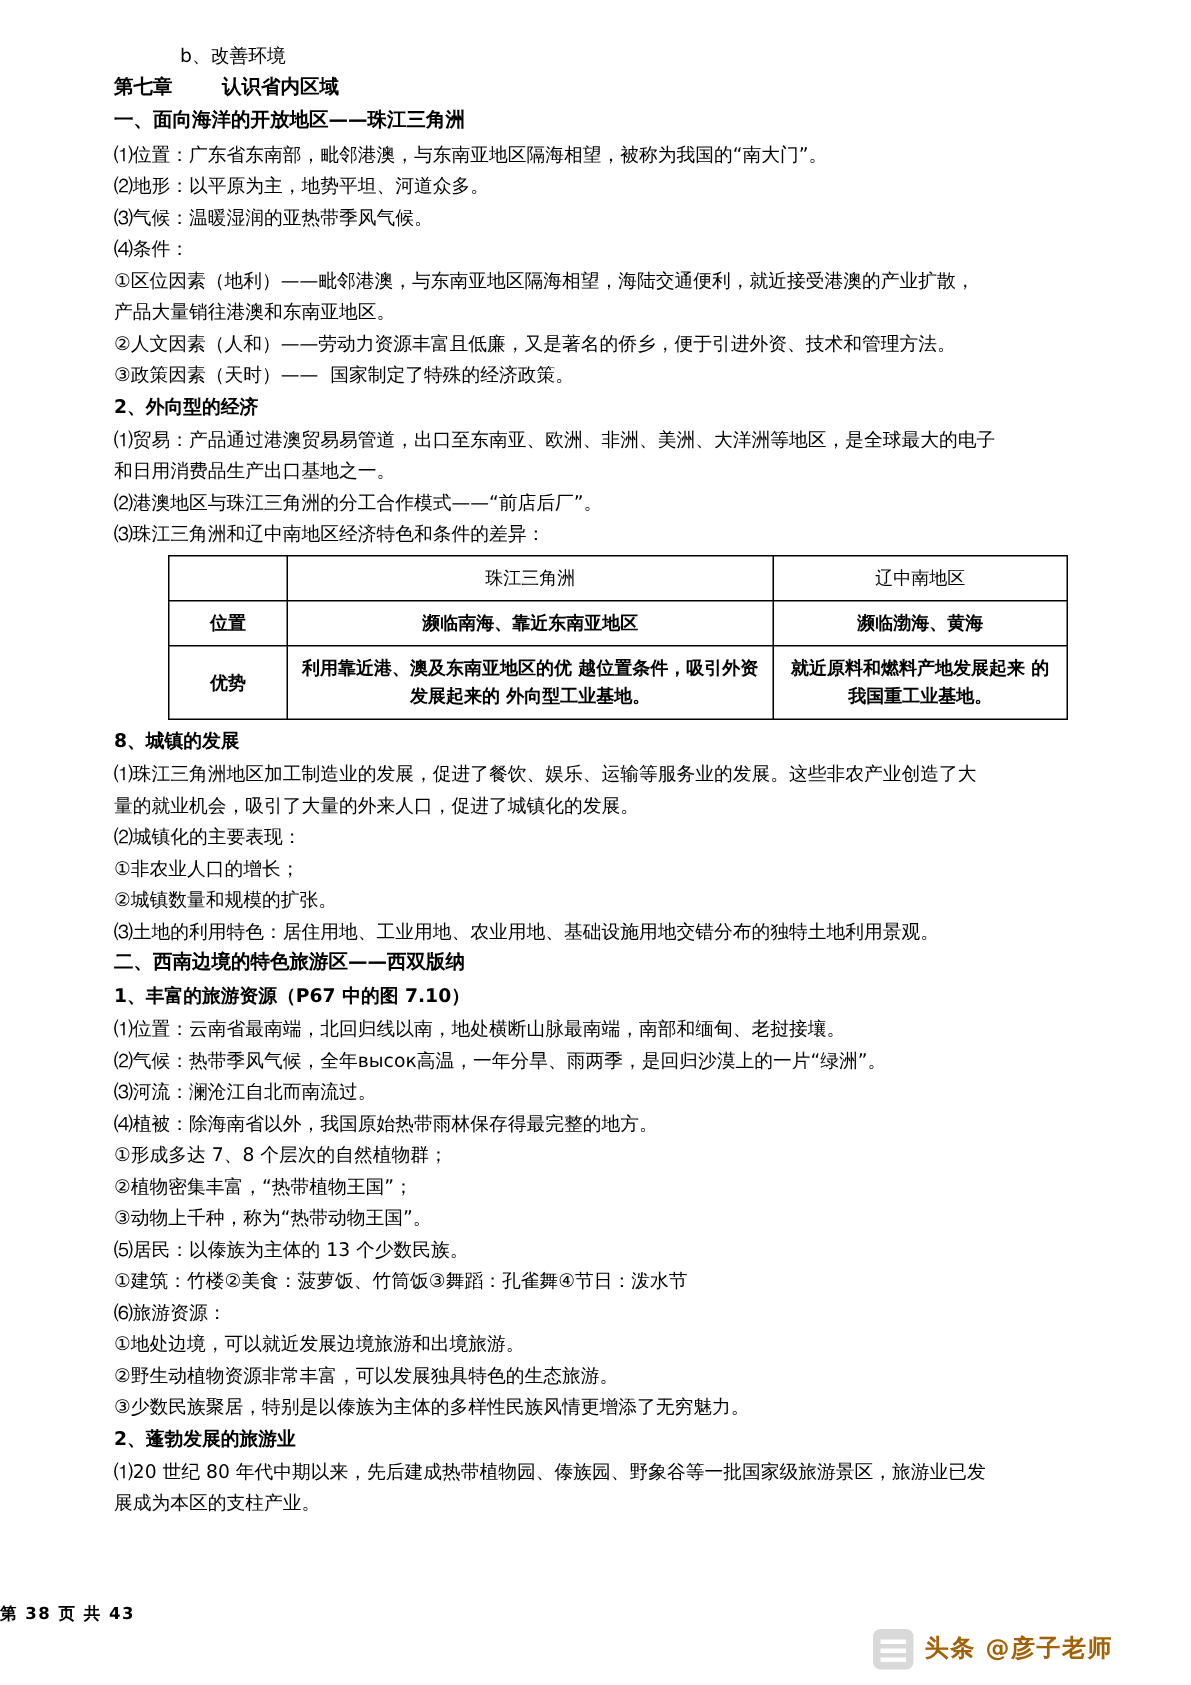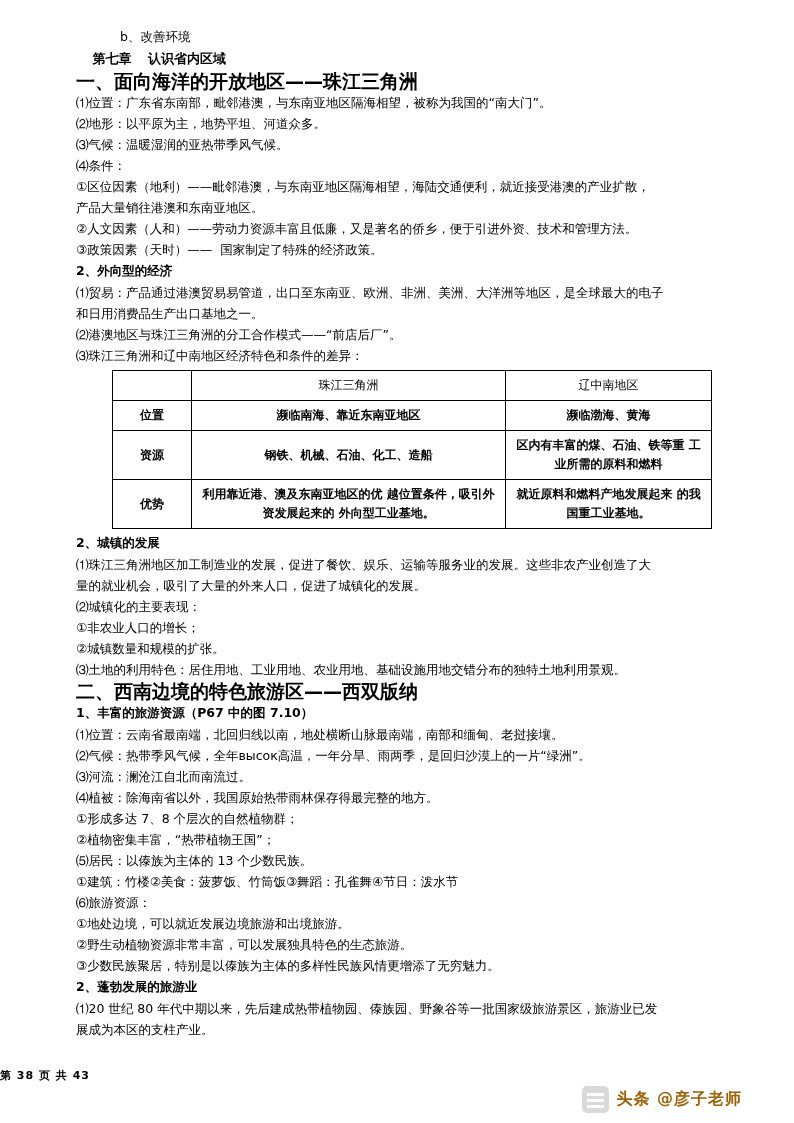--- a/index.html
+++ b/index.html
@@ -28,25 +28,24 @@
     white-space: pre-wrap;
   }
   .heading-chapter {
     font-weight: bold;
     font-size: 13px;
     line-height: 23px;
   }
   .heading-chapter .ch-num {
     display: inline-block;
     min-width: 72px;
-    text-align: center;
   }
   .heading-sec {
     font-weight: bold;
-    font-size: 19px;
+    font-size: 13px;
     line-height: 22px;
   }
   .heading-sub {
     font-weight: bold;
     font-size: 12.5px;
     line-height: 22px;
   }
   .top-line {
     font-size: 12.5px;
     line-height: 21px;
@@ -148,53 +147,48 @@
       <td class="hdr rowlbl"></td>
       <td class="hdr">珠江三角洲</td>
       <td class="hdr">辽中南地区</td>
     </tr>
     <tr>
       <td class="rowlbl">位置</td>
       <td>濒临南海、靠近东南亚地区</td>
       <td>濒临渤海、黄海</td>
     </tr>
     <tr>
-      <td class="rowlbl">资源</td>
-      <td>钢铁、机械、石油、化工、造船</td>
-      <td>区内有丰富的煤、石油、铁等重
-工业所需的原料和燃料</td>
-    </tr>
-    <tr>
       <td class="rowlbl">优势</td>
       <td>利用靠近港、澳及东南亚地区的优
 越位置条件，吸引外资发展起来的
 外向型工业基地。</td>
       <td>就近原料和燃料产地发展起来
 的我国重工业基地。</td>
     </tr>
   </tbody>
     </table>
 
-  <div class="heading-sub">2、城镇的发展</div>
+  <div class="heading-sub">8、城镇的发展</div>
   <div class="line">⑴珠江三角洲地区加工制造业的发展，促进了餐饮、娱乐、运输等服务业的发展。这些非农产业创造了大</div>
   <div class="line">量的就业机会，吸引了大量的外来人口，促进了城镇化的发展。</div>
   <div class="line">⑵城镇化的主要表现：</div>
   <div class="line">①非农业人口的增长；</div>
   <div class="line">②城镇数量和规模的扩张。</div>
   <div class="line">⑶土地的利用特色：居住用地、工业用地、农业用地、基础设施用地交错分布的独特土地利用景观。</div>
 
   <div class="heading-sec">二、西南边境的特色旅游区——西双版纳</div>
 
   <div class="heading-sub">1、丰富的旅游资源（P67 中的图 7.10）</div>
   <div class="line">⑴位置：云南省最南端，北回归线以南，地处横断山脉最南端，南部和缅甸、老挝接壤。</div>
   <div class="line">⑵气候：热带季风气候，全年высок高温，一年分旱、雨两季，是回归沙漠上的一片“绿洲”。</div>
   <div class="line">⑶河流：澜沧江自北而南流过。</div>
   <div class="line">⑷植被：除海南省以外，我国原始热带雨林保存得最完整的地方。</div>
   <div class="line">①形成多达 7、8 个层次的自然植物群；</div>
   <div class="line">②植物密集丰富，“热带植物王国”；</div>
+  <div class="line">③动物上千种，称为“热带动物王国”。</div>
   <div class="line">⑸居民：以傣族为主体的 13 个少数民族。</div>
   <div class="line">①建筑：竹楼②美食：菠萝饭、竹筒饭③舞蹈：孔雀舞④节日：泼水节</div>
   <div class="line">⑹旅游资源：</div>
   <div class="line">①地处边境，可以就近发展边境旅游和出境旅游。</div>
   <div class="line">②野生动植物资源非常丰富，可以发展独具特色的生态旅游。</div>
   <div class="line">③少数民族聚居，特别是以傣族为主体的多样性民族风情更增添了无穷魅力。</div>
 
   <div class="heading-sub">2、蓬勃发展的旅游业</div>
   <div class="line">⑴20 世纪 80 年代中期以来，先后建成热带植物园、傣族园、野象谷等一批国家级旅游景区，旅游业已发</div>
   <div class="line">展成为本区的支柱产业。</div>

